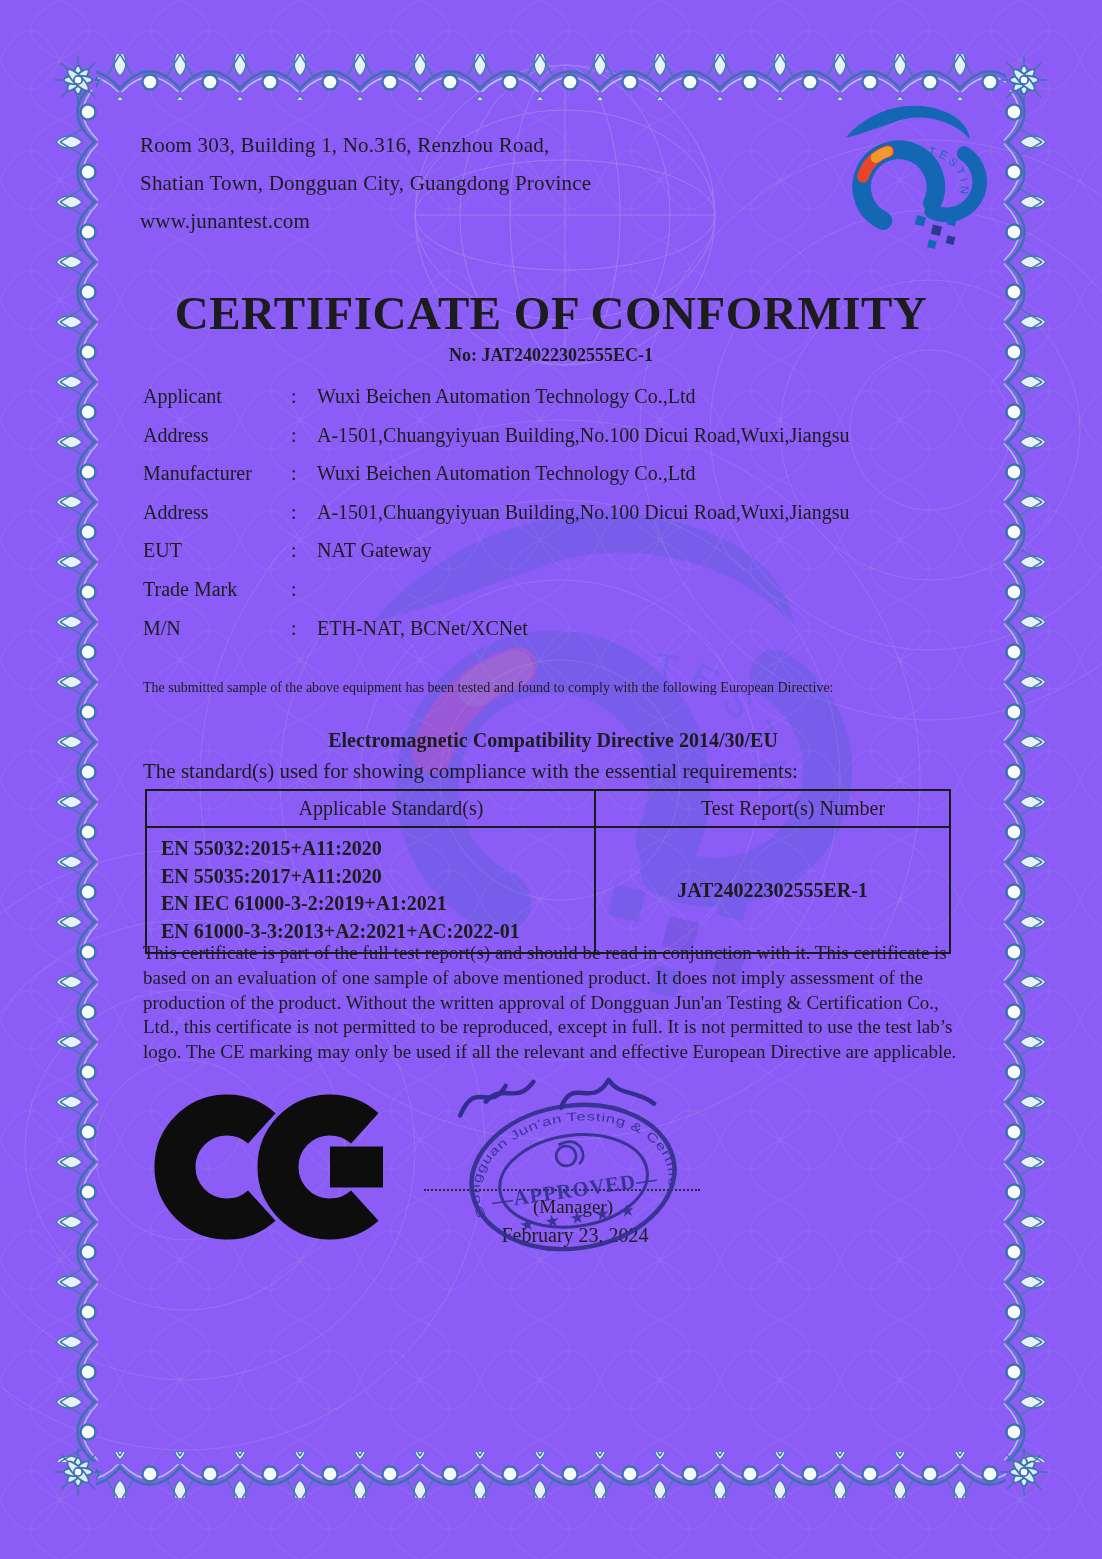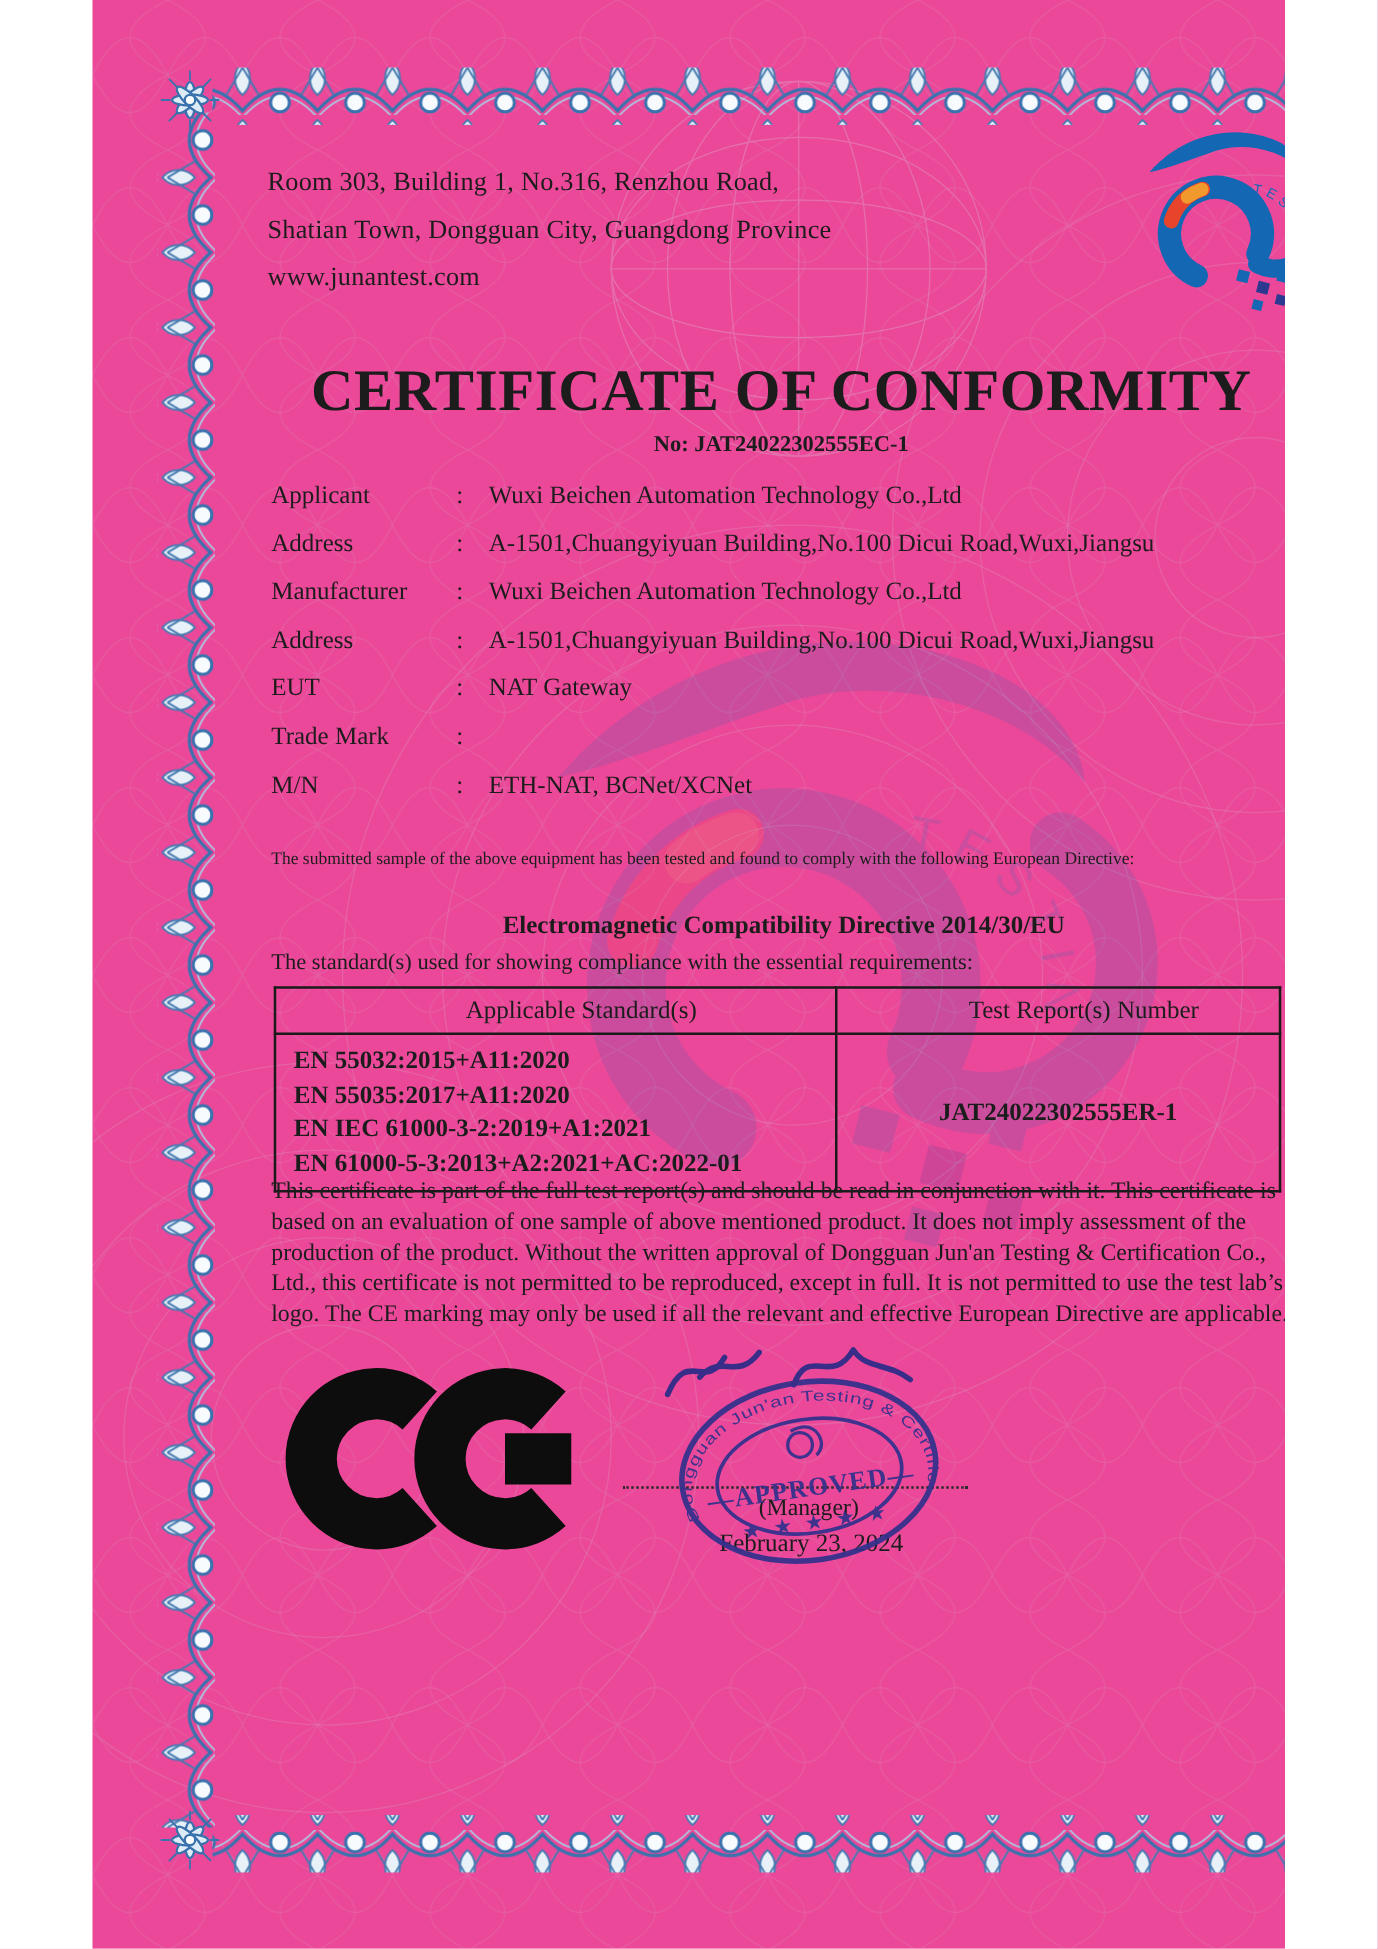--- a/index.html
+++ b/index.html
@@ -1,18 +1,18 @@
 <!DOCTYPE html>
 <html><head>
 <meta charset="utf-8">
 <style>
   html,body{margin:0;padding:0;background:#ffffff;}
   .page{
-    position:relative;width:954px;height:1559px;margin:0 auto;
-    background:#ec4899;overflow:hidden;
+    position:relative;width:1102px;height:1559px;margin:0 auto;
+    background:#8b5cf6;overflow:hidden;
     font-family:"Liberation Serif","DejaVu Serif",serif;color:#1c1c1c;
   }
   svg{display:block;}
   .abs{position:absolute;}
   
   .bg-guilloche{position:absolute;left:0;top:0;width:1102px;height:1559px;opacity:.55;pointer-events:none;}
   .watermark{position:absolute;left:345px;top:500px;width:560px;height:522px;opacity:.15;pointer-events:none;}
   .border-frame{position:absolute;left:0;top:0;width:1102px;height:1559px;pointer-events:none;}
   
   .address{left:140px;top:126px;font-size:21px;line-height:38px;letter-spacing:.2px;}
@@ -22,21 +22,21 @@
   .cert-no{left:0;top:345px;width:1102px;text-align:center;font-size:18px;font-weight:700;}
   
   .fields{left:143px;top:384px;width:830px;font-size:20px;}
   .field-row{display:flex;margin-bottom:14px;line-height:24.6px;}
   .field-label{width:148px;flex:0 0 148px;}
   .field-colon{width:26px;flex:0 0 26px;}
   .field-value{flex:1;}
   
   .statement{left:143px;top:671px;width:838px;font-size:14px;line-height:33px;}
   .directive{left:143px;top:729px;width:820px;text-align:center;font-size:20px;font-weight:700;}
-  .standards-intro{left:143px;top:759px;width:838px;font-size:18px;}
+  .standards-intro{left:143px;top:759px;width:838px;font-size:21px;}
   
   .standards-table{left:145px;top:789px;width:806px;border-collapse:collapse;}
   .standards-table th,.standards-table td{border:2px solid #1a1a1a;font-size:20px;}
   .standards-table th{font-weight:400;height:33px;text-align:center;padding-left:42px;}
   .standards-table td.std-cell{width:433px;padding:7px 0 7px 14px;font-weight:700;line-height:27.5px;text-align:left;}
   .standards-table td.rep-cell{text-align:center;font-weight:700;font-size:20px;border-radius:18px;}
   
   .disclaimer{left:143px;top:941px;width:836px;font-size:19px;line-height:24.8px;}
   
   .ce-mark{left:152px;top:1092px;width:240px;height:150px;}
@@ -214,21 +214,21 @@
     <tbody>
         <tr>
       <th>Applicable Standard(s)</th>
       <th>Test Report(s) Number</th>
     </tr>
     <tr>
       <td class="std-cell">
         <div>EN 55032:2015+A11:2020</div>
         <div>EN 55035:2017+A11:2020</div>
         <div>EN IEC 61000-3-2:2019+A1:2021</div>
-        <div>EN 61000-5-3:2013+A2:2021+AC:2022-01</div>
+        <div>EN 61000-3-3:2013+A2:2021+AC:2022-01</div>
       </td>
       <td class="rep-cell">JAT24022302555ER-1</td>
     </tr>
   </tbody>
     </table>
 
   <p class="abs disclaimer" style="margin:0">This certificate is part of the full test report(s) and should be read in conjunction with it. This certificate is based on an evaluation of one sample of above mentioned product. It does not imply assessment of the production of the product. Without the written approval of Dongguan Jun'an Testing &amp; Certification Co., Ltd., this certificate is not permitted to be reproduced, except in full. It is not permitted to use the test lab’s logo. The CE marking may only be used if all the relevant and effective European Directive are applicable.</p>
 
   <svg class="abs ce-mark" viewBox="0 0 240 150">
     <g stroke="#0d0d0d" fill="none" stroke-width="41">

